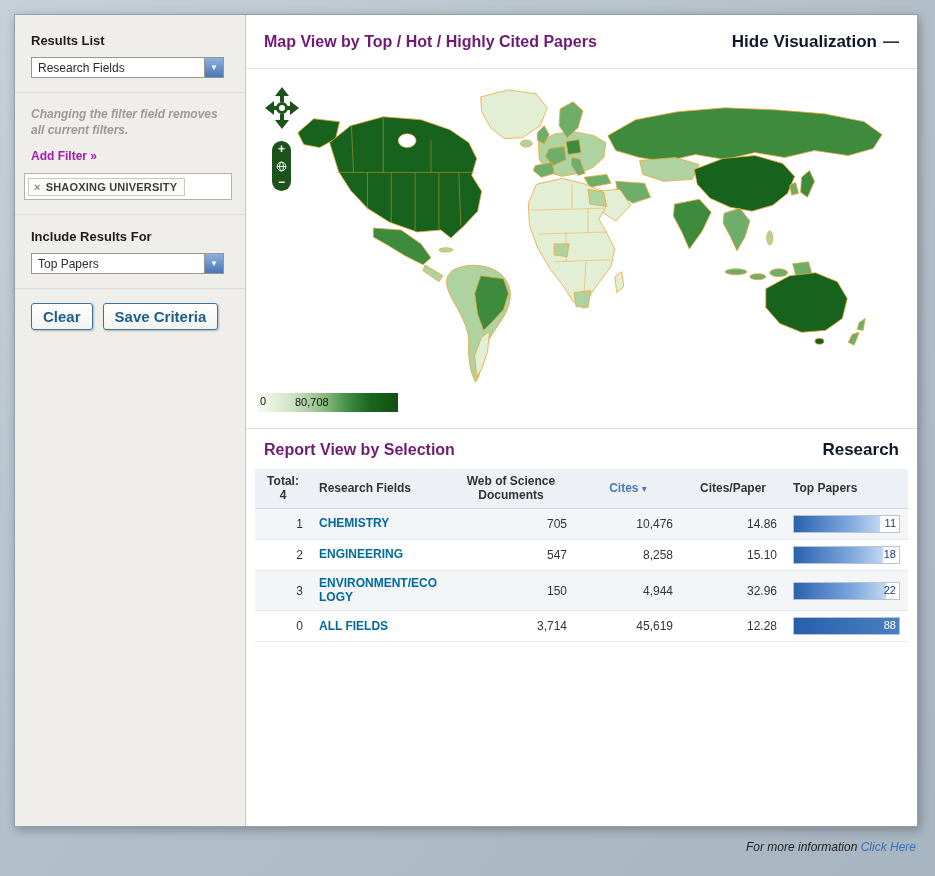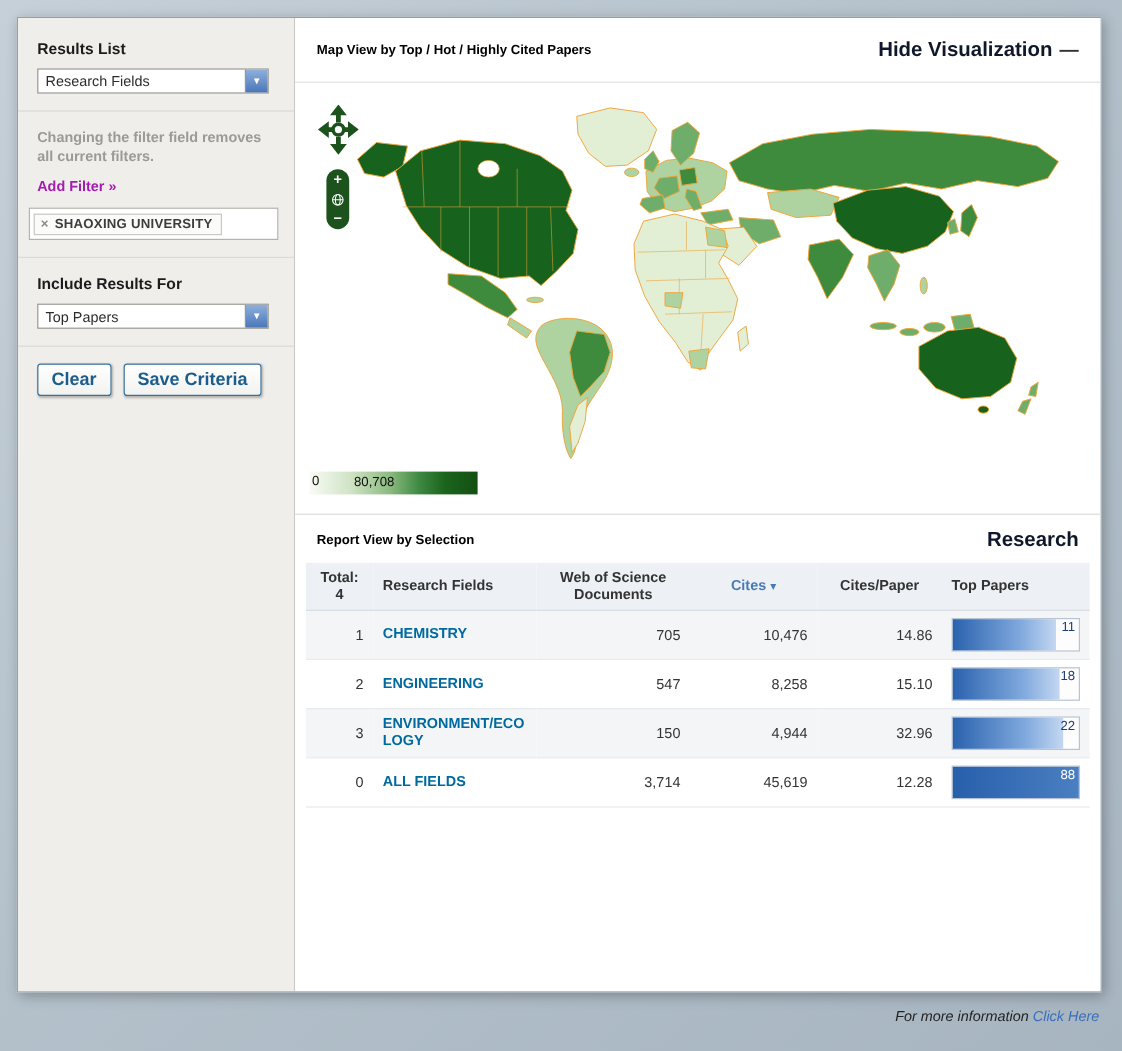--- a/index.html
+++ b/index.html
@@ -29,21 +29,21 @@
   .dd-arrow {
     width:19px; height:100%; display:flex; align-items:center; justify-content:center;
     background:linear-gradient(#8fb0dd,#4a77b8); border-left:1px solid #97978f;
     color:#fff; font-size:8px;
   }
   .help-icon {
     display:inline-block; width:14px; height:14px; border-radius:50%;
     background:#17365d; color:#fff; font-size:10px; font-weight:bold;
     text-align:center; line-height:14px; margin-left:6px; vertical-align:-2px;
   }
-  .sb-note { font-size:12px; font-weight:bold; color:#9b9a94; line-height:1.3; margin:0 0 8px 0; }
+  .sb-note { font-size:12px; font-style:italic; font-weight:bold; color:#9b9a94; line-height:1.3; margin:0 0 8px 0; }
   .sb-link { font-size:12px; font-weight:bold; color:#a21caf; text-decoration:none; cursor:pointer; }
   .tag-box {
     margin:9px 0 0 -7px; width:208px; background:#fff; border:1px solid #b3b2ab; padding:3px;
   }
   .tag {
     display:inline-flex; align-items:center; gap:5px; max-width:100%;
     border:1px solid #c9c8c1; background:#fbfbfa; padding:2px 7px 2px 5px;
     font-size:11px; font-weight:bold; color:#3d3d3d; letter-spacing:.2px;
   }
   .tag-x { color:#8a8a84; font-size:11px; cursor:pointer; }
@@ -53,21 +53,21 @@
     color:#1d5d8c; font-weight:bold; font-size:15px; padding:4px 11px;
     border-radius:3px; box-shadow:1px 1px 2px rgba(0,0,0,.25); cursor:pointer;
     font-family:inherit;
   }
   
   .main { position:absolute; left:231px; top:0; right:0; bottom:0; background:#fff; }
   .main-header {
     height:54px; display:flex; align-items:center; justify-content:space-between;
     padding:0 18px; border-bottom:1px solid #e0e0de;
   }
-  .panel-title { font-size:11px; font-weight:bold; color:#000000; }
+  .panel-title { font-size:16px; font-weight:bold; color:#701a75; }
   .teal-link { font-size:17px; font-weight:bold; color:#0f172a; text-decoration:none; cursor:pointer;margin-left:32px; }
   .collapse-glyph { color:#333; font-weight:bold; margin-left:6px; }
   .map-wrap { position:relative; height:308px; margin-top:12px; }
   .worldmap { position:absolute; left:8px; top:0; width:656px; height:308px; }
   .pan-compass { position:absolute; left:19px; top:6px; z-index:3; cursor:pointer; }
   .zoom-pill {
     position:absolute; left:26px; top:60px; z-index:3; width:19px; height:50px;
     background:#1c521c; border-radius:10px; display:flex; flex-direction:column;
     align-items:center; justify-content:space-between; padding:3px 0; cursor:pointer;
   }
@@ -91,21 +91,21 @@
   th.c { text-align:center; } th.l { text-align:left; }
   td.num { text-align:right; padding-right:12px; }
   table.report tbody td { padding:6px 8px; border-bottom:1px solid #e7eaee; vertical-align:middle; }
   table.report tbody tr:nth-child(odd) { background:#f3f5f7; }
   .cites-th { color:#4a7ab5; }
   .sort-icon { font-size:10px; color:#4a7ab5; }
   .field-link {
     color:#006a9e; font-weight:bold; text-decoration:none; cursor:pointer;
     word-break:break-all; line-height:1.15; display:inline-block;
   }
-  .bar-track { position:relative; width:100%; height:28px; background:#fdfdfe; border:1px solid #b7c4d4; }
+  .bar-track { position:relative; width:100%; height:18px; background:#fdfdfe; border:1px solid #b7c4d4; }
   .bar-fill { position:absolute; left:0; top:0; bottom:0; background:linear-gradient(to right,#2a62ae,#7fa8dd 65%,#c3d7f1); }
   .bar-num { position:absolute; right:3px; top:1px; font-size:11px; color:#1d3f73; }
   tr:last-child .bar-fill { background:linear-gradient(to right,#285fab,#4a7fc1); }
   tr:last-child .bar-num { color:#ffffff; }
   
   .footer {
     position:absolute; right:19px; top:840px; text-align:right;
     font-size:12px; font-style:italic; color:#222; line-height:1.2;
   }
   .footer-link { color:#3a6ebb; font-style:italic; text-decoration:none; cursor:pointer;margin-top:40px; }

